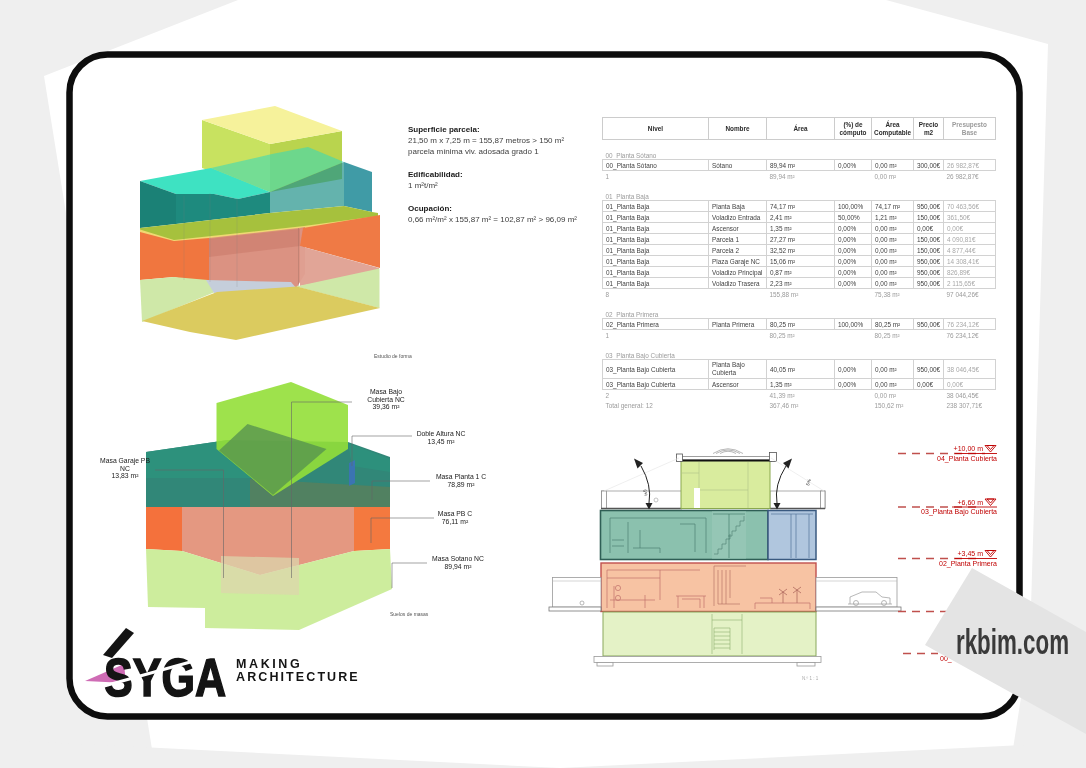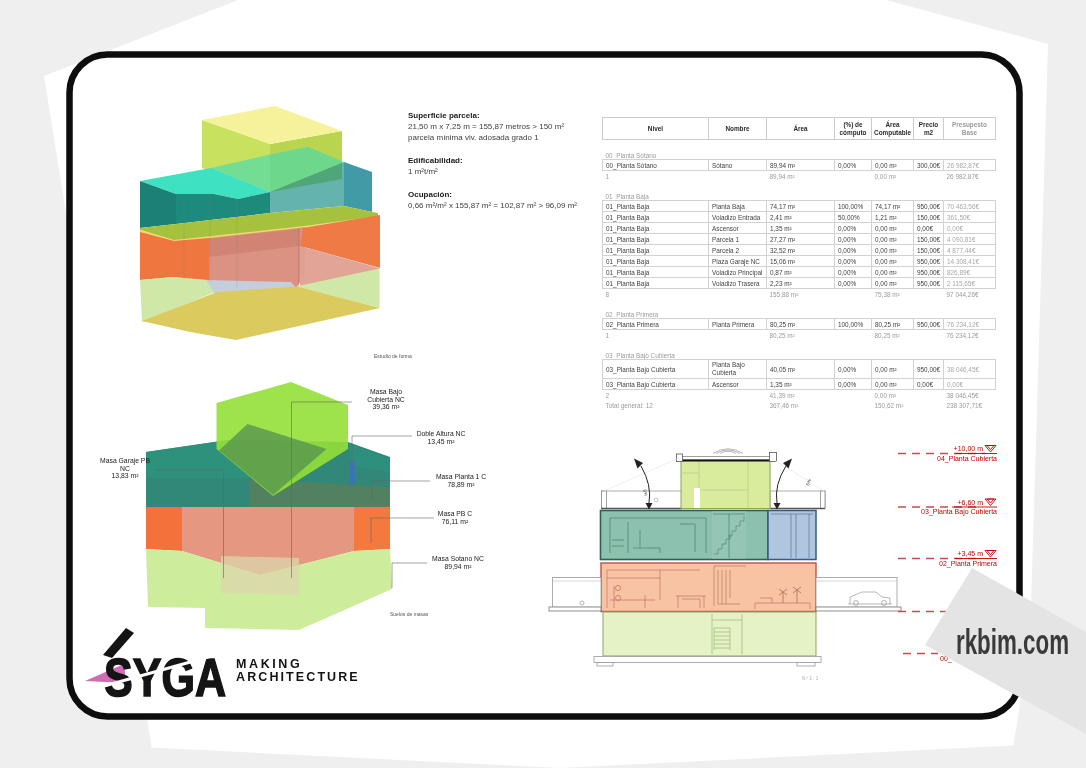--- a/index.html
+++ b/index.html
@@ -1,17 +1,17 @@
 <!DOCTYPE html>
 <html><head><meta charset="utf-8"><style>
 html,body{margin:0;padding:0;width:1086px;height:768px;overflow:hidden;background:#efefef;font-family:"Liberation Sans",sans-serif;}
 #root{position:relative;width:1086px;height:768px;}
 #gfx{position:absolute;left:0;top:0;}
 .abs{position:absolute;}
-#info{left:408px;top:110px;font-size:8px;line-height:11px;color:#404040;}
+#info{left:408px;top:124px;font-size:8px;line-height:11px;color:#404040;}
 #info b{color:#1a1a1a;}
 .mlabel{font-size:6.8px;line-height:7.6px;color:#1a1a1a;text-align:center;transform:translateX(-50%);}
 .cap{font-size:5px;color:#555;}
 #tblwrap{left:602px;top:117px;}
 table{border-collapse:collapse;table-layout:fixed;width:393px;font-size:6.4px;color:#3f3f3f;}
 td{padding:0 0 0 3px;vertical-align:middle;overflow:hidden;white-space:nowrap;height:10px;}
 tr.h td{border:1px solid #cccccc;font-weight:bold;text-align:center;padding:0;height:21px;line-height:7.5px;color:#2a2a2a;}
 tr.d td{border:1px solid #d2d2d2;}
 tr.g td,tr.s td{color:#9b9b9b;border:none;}
 tr.g td{height:8px;}

